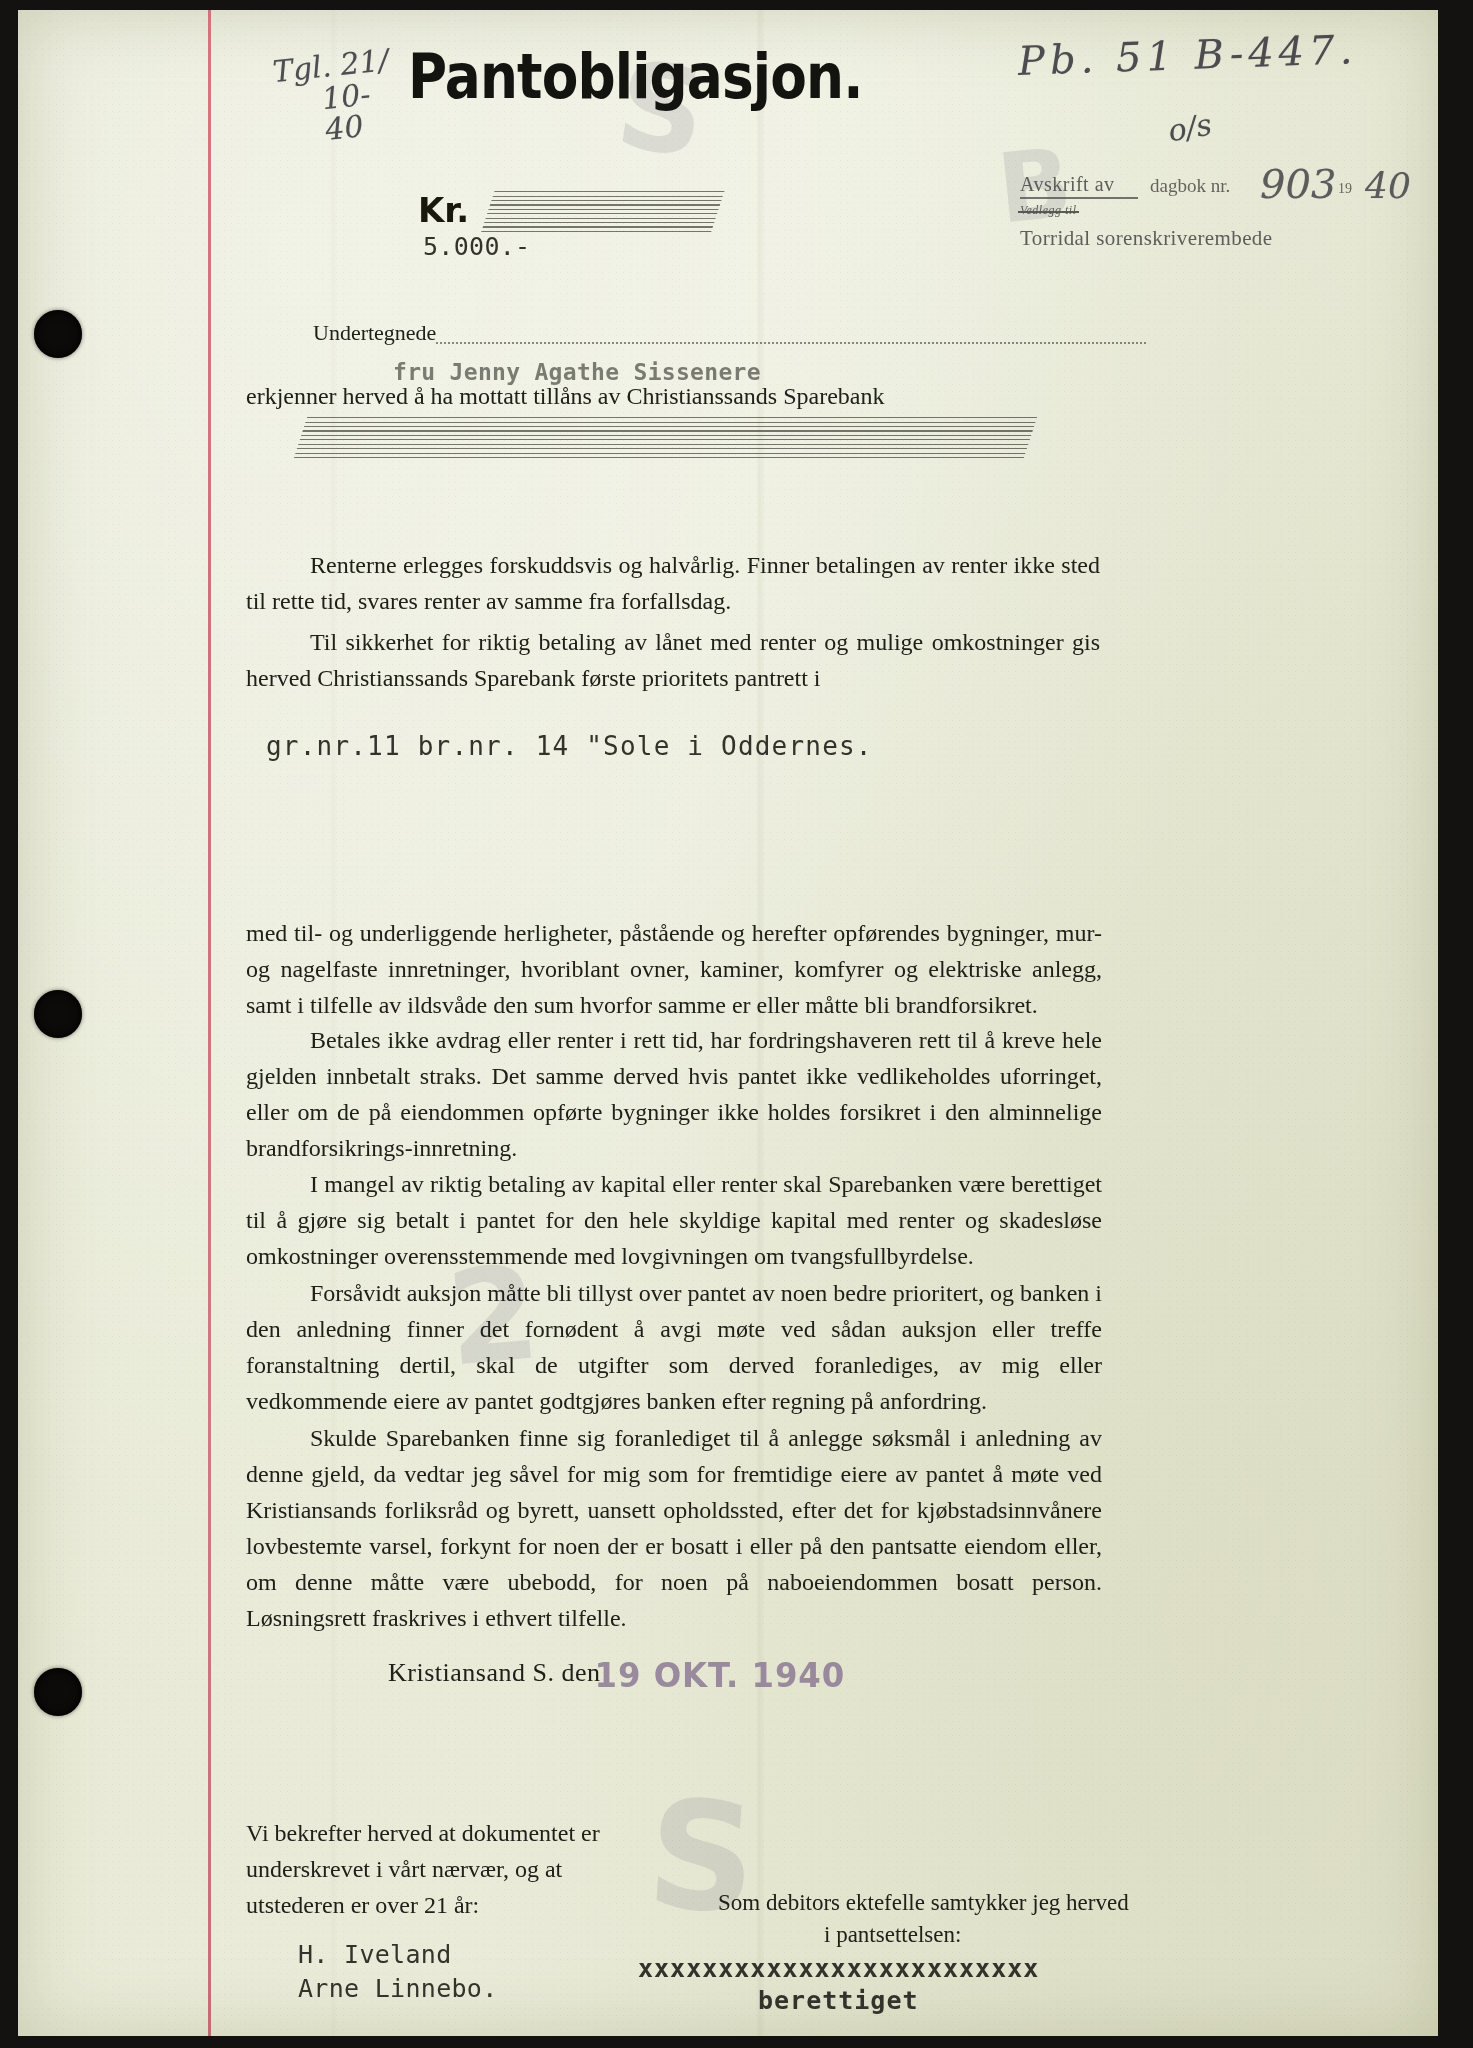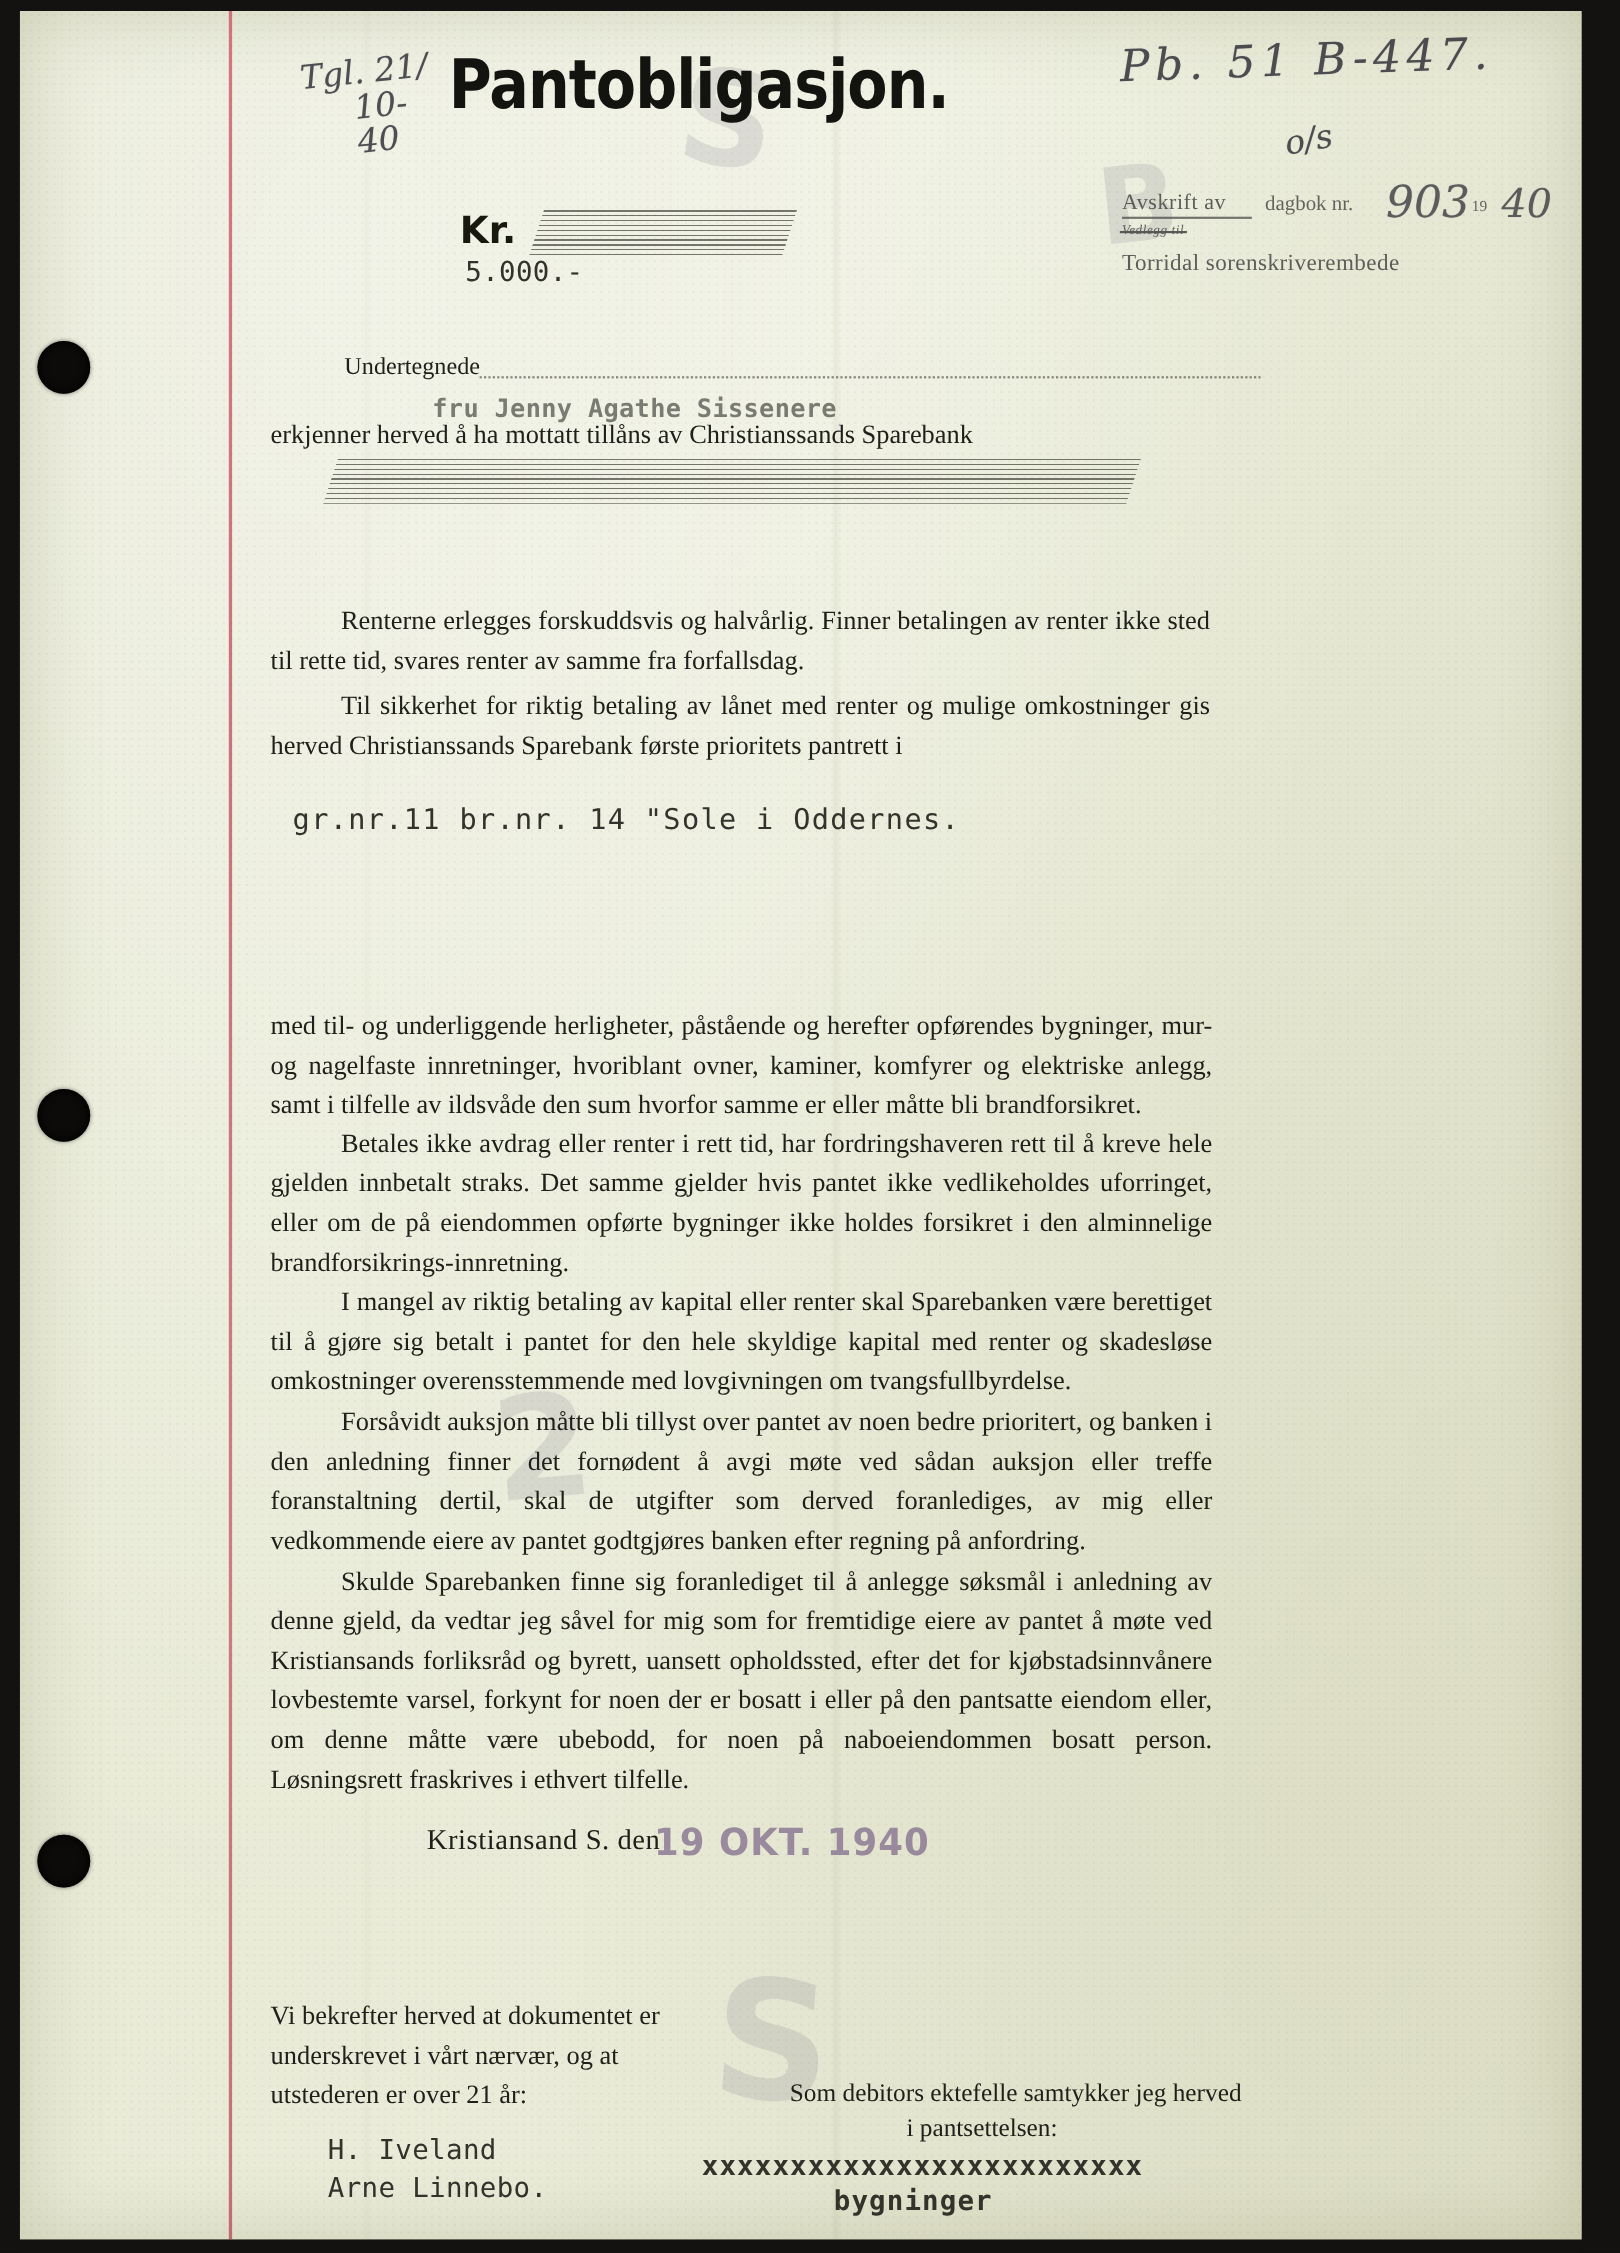--- a/index.html
+++ b/index.html
@@ -185,38 +185,38 @@
 
       <div class="hatch h2"></div>
       <div class="tw tw-faded sumwords"></div>
 
       <div class="para p-renter indent">Renterne erlegges forskuddsvis og halvårlig.  Finner betalingen av renter ikke sted til rette tid, svares renter av samme fra forfallsdag.</div>
       <div class="para p-sikkerhet indent">Til sikkerhet for riktig betaling av lånet med renter og mulige omkostninger gis herved Christianssands Sparebank første prioritets pantrett i</div>
 
       <div class="tw prop">gr.nr.11 br.nr. 14 "Sole i Oddernes.</div>
 
       <div class="para p-med">med til- og underliggende herligheter, påstående og herefter opførendes bygninger, mur- og nagelfaste innretninger, hvoriblant ovner, kaminer, komfyrer og elektriske anlegg, samt i tilfelle av ildsvåde den sum hvorfor samme er eller måtte bli brandforsikret.</div>
-      <div class="para p-betales indent">Betales ikke avdrag eller renter i rett tid, har fordringshaveren rett til å kreve hele gjelden innbetalt straks.  Det samme gjelder hvis pantet ikke vedlikeholdes uforringet, eller om de på eiendommen opførte bygninger ikke holdes forsikret i den alminnelige brandforsikrings-innretning.</div>
+      <div class="para p-betales indent">Betales ikke avdrag eller renter i rett tid, har fordringshaveren rett til å kreve hele gjelden innbetalt straks.  Det samme derved hvis pantet ikke vedlikeholdes uforringet, eller om de på eiendommen opførte bygninger ikke holdes forsikret i den alminnelige brandforsikrings-innretning.</div>
       <div class="para p-mangel indent">I mangel av riktig betaling av kapital eller renter skal Sparebanken være berettiget til å gjøre sig betalt i pantet for den hele skyldige kapital med renter og skadesløse omkostninger overensstemmende med lovgivningen om tvangsfullbyrdelse.</div>
       <div class="para p-forsavidt indent">Forsåvidt auksjon måtte bli tillyst over pantet av noen bedre prioritert, og banken i den anledning finner det fornødent å avgi møte ved sådan auksjon eller treffe foranstaltning dertil, skal de utgifter som derved foranlediges, av mig eller vedkommende eiere av pantet godtgjøres banken efter regning på anfordring.</div>
       <div class="para p-skulde indent">Skulde Sparebanken finne sig foranlediget til å anlegge søksmål i anledning av denne gjeld, da vedtar jeg såvel for mig som for fremtidige eiere av pantet å møte ved Kristiansands forliksråd og byrett, uansett opholdssted, efter det for kjøbstadsinnvånere lovbestemte varsel, forkynt for noen der er bosatt i eller på den pantsatte eiendom eller, om denne måtte være ubebodd, for noen på naboeiendommen bosatt person.  Løsningsrett fraskrives i ethvert tilfelle.</div>
 
       <div class="place">Kristiansand S. den</div>
       <div class="datestamp">19 OKT. 1940</div>
 
       <div class="witnessblk">Vi bekrefter herved at dokumentet er underskrevet i vårt nærvær, og at utstederen er over 21 år:</div>
       <div class="tw witnames">
         <div>H. Iveland</div>
         <div>Arne Linnebo.</div>
       </div>
 
       <div class="spouse1">Som debitors ektefelle samtykker jeg herved</div>
       <div class="spouse2">i pantsettelsen:</div>
       <div class="tw xrow1">xxxxxxxxxxxxxxxxxxxxxxxxx</div>
-      <div class="tw xrow2">bygninger</div>
+      <div class="tw xrow2">berettiget</div>
 
     </div>
   </div>
 
   <div class="bedtop"></div>
   <div class="bedbot"></div>
   <div class="bedl"></div>
   <div class="bedr"></div>
 
   <div class="hole" style="top:310px"></div>

